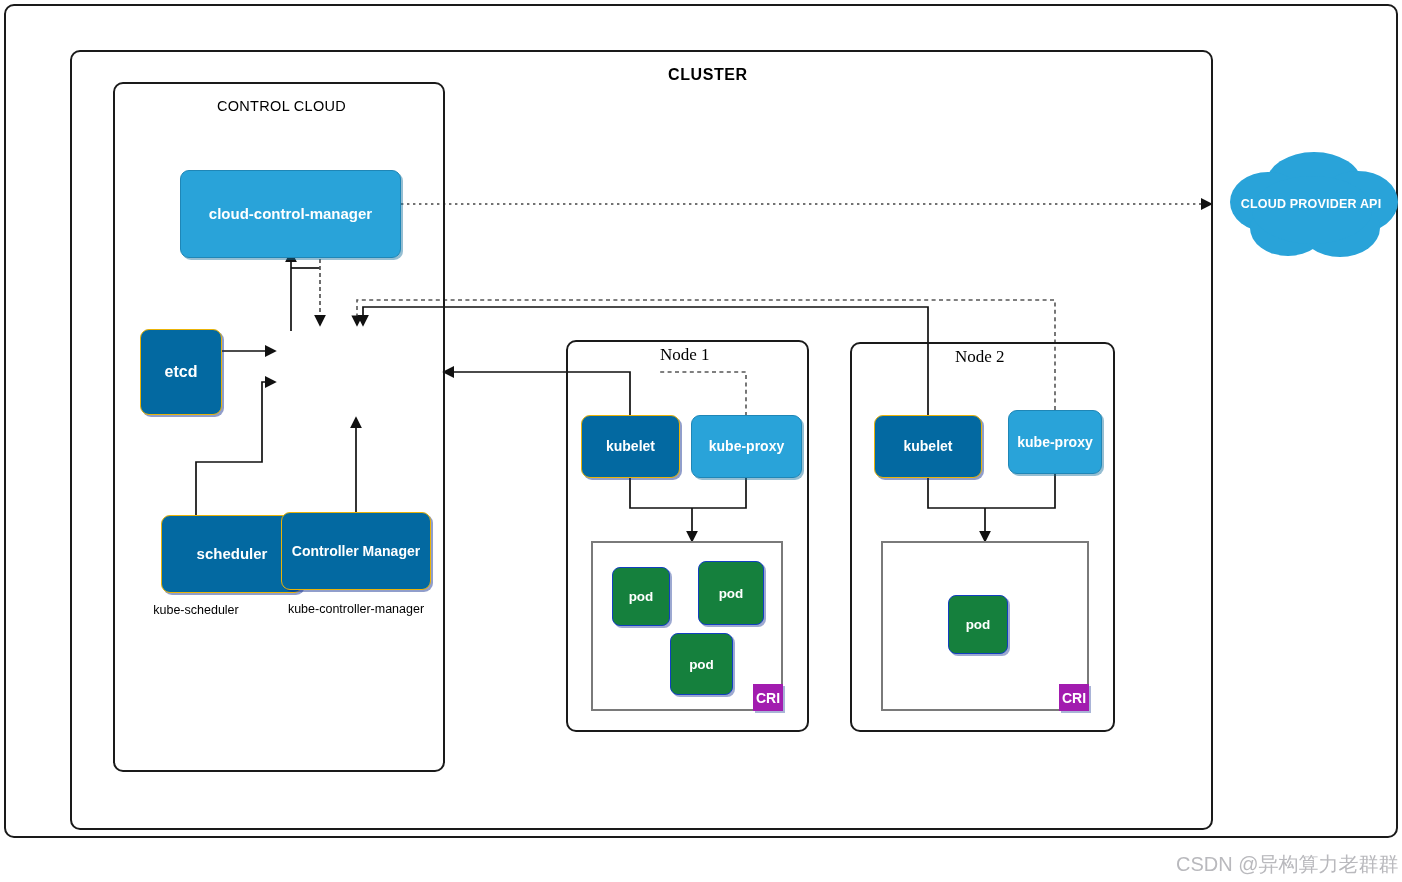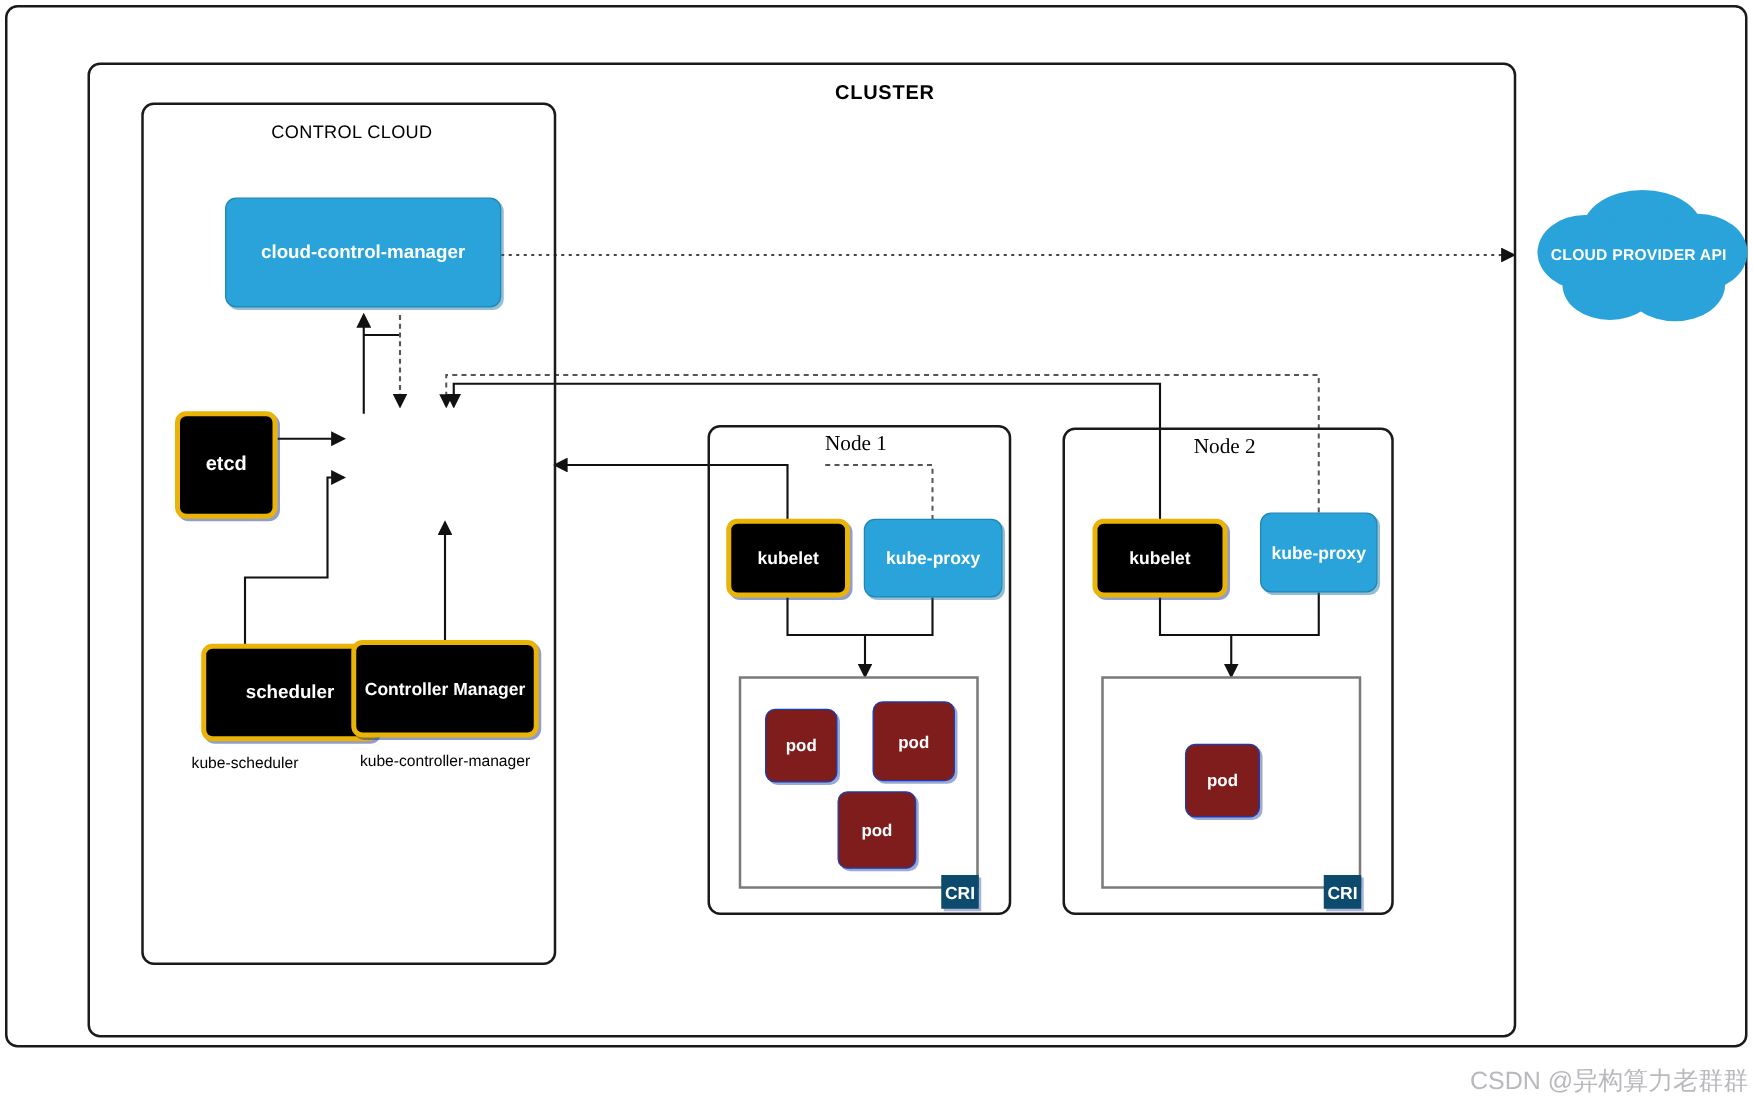--- a/index.html
+++ b/index.html
@@ -70,22 +70,22 @@
     border-radius: 9px;
     display: flex;
     align-items: center;
     justify-content: center;
     color: #ffffff;
     font-weight: bold;
     text-align: center;
     line-height: 1.15;
   }
   .comp.dark {
-    background: #000000;
-    border: 4px solid #eab308;
+    background: #0369a1;
+    border: 1px solid #eab308;
     box-shadow: 2px 2px 0 rgba(10,40,140,0.45);
   }
   .comp.light {
     background: #29a3d9;
     border: 1px solid #1f86b6;
     box-shadow: 2px 2px 0 rgba(20,110,155,0.45);
   }
   .caption {
     position: absolute;
     font-size: 12.5px;
@@ -96,34 +96,33 @@
 
   
   .cri-box {
     position: absolute;
     box-sizing: border-box;
     border: 2px solid #7a7a7a;
     background: transparent;
   }
   .cri-badge {
     position: absolute;
-    background: #0c4a6e;
+    background: #a21caf;
     color: #fff;
     font-weight: bold;
     font-size: 14px;
     display: flex;
     align-items: center;
     justify-content: center;
     box-shadow: 2px 2px 0 rgba(10,40,140,0.35);
-    margin-top: 16px;
   }
   .pod {
     position: absolute;
     box-sizing: border-box;
-    background: #7f1d1d;
+    background: #15803d;
     border: 1px solid #123fc0;
     border-radius: 8px;
     color: #fff;
     font-weight: bold;
     font-size: 13.5px;
     display: flex;
     align-items: center;
     justify-content: center;
     box-shadow: 2px 2px 0 rgba(10,40,140,0.4);
   }
@@ -217,21 +216,21 @@
   <div class="frame" id="outer-frame" style="left:4px; top:4px; width:1394px; height:834px;"></div>
 
   <div class="frame" id="cluster-frame" style="left:70px; top:50px; width:1143px; height:780px;"></div>
 
   <div class="frame-label" id="cluster-title" style="left:636px; top:66px;">CLUSTER</div>
 
   <div class="frame" id="control-plane-frame" style="left:113px; top:82px; width:332px; height:690px;"></div>
 
   <div class="frame-label" id="control-plane-title" style="left:217px; top:98px;">CONTROL CLOUD</div>
 
-  <div class="comp light" style="left:180px; top:158px; width:221px; height:88px; font-size:15px;">
+  <div class="comp light" style="left:180px; top:170px; width:221px; height:88px; font-size:15px;">
     <span>cloud-control-manager</span>
   </div>
 
   <div class="comp dark" style="left:140px; top:329px; width:82px; height:86px; font-size:16px;">
     <span>etcd</span>
   </div>
 
 
   <div class="comp dark" style="left:125px; top:515px; width:142px; height:78px; font-size:15px;margin-left:36px;">
     <span>scheduler</span>

